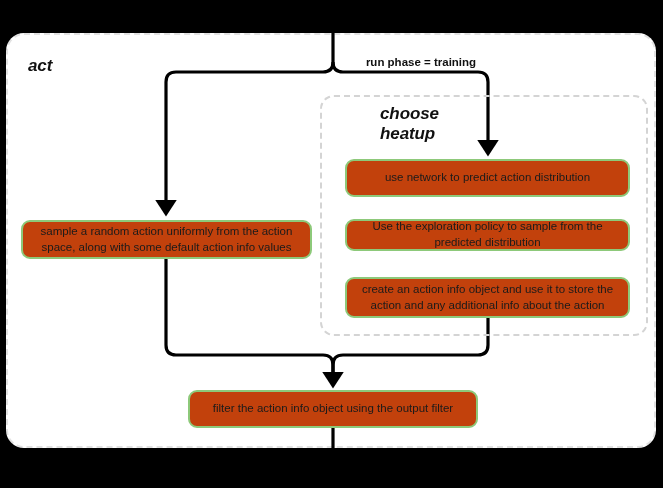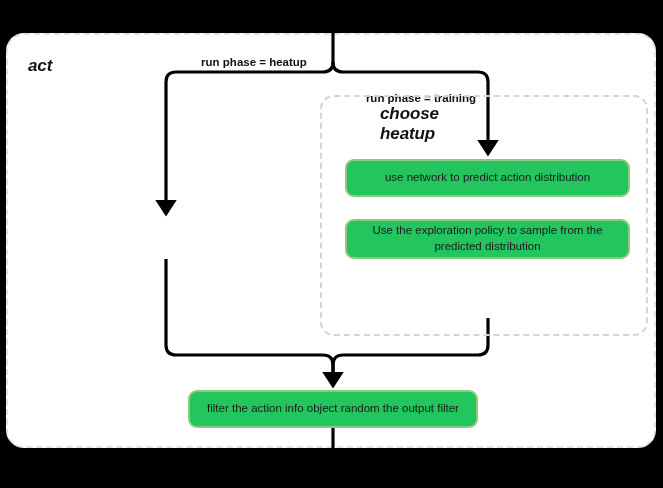--- a/index.html
+++ b/index.html
@@ -63,37 +63,36 @@
   }
   #label-heatup {
     left: 190px;
     top: 56px;
     width: 128px;
   }
   #label-training {
     left: 352px;
     top: 56px;
     width: 138px;
-    margin-top: 36px;
   }
   #choose-action-group {
     position: absolute;
     left: 320px;
     top: 95px;
     width: 328px;
     height: 241px;
     border: 2px dashed #d4d4d4;
     border-radius: 14px;
     box-sizing: border-box;
     background: transparent;
   }
   .green-box {
     position: absolute;
     box-sizing: border-box;
-    background: #22c55e;
+    background: #c2410c;
     border: 2px solid #8dc97a;
     border-radius: 9px;
     display: flex;
     align-items: center;
     justify-content: center;
     text-align: center;
     font-size: 11.5px;
     color: #1b1b1b;
     line-height: 1.35;
     padding: 3px 8px;
@@ -107,21 +106,21 @@
   #box-use-network {
     left: 345px;
     top: 159px;
     width: 285px;
     height: 38px;
   }
   #box-exploration-policy {
     left: 345px;
     top: 219px;
     width: 285px;
-    height: 40px;
+    height: 32px;
   }
   #box-create-action-info {
     left: 345px;
     top: 277px;
     width: 285px;
     height: 41px;
   }
   #box-filter-output {
     left: 188px;
     top: 390px;
@@ -151,32 +150,33 @@
 
     <path d="M166,259 L166,345 Q166,355 176,355 L323,355 Q333,355 333,365 L333,382" fill="none" stroke="#000000" stroke-width="3.2" stroke-linecap="butt" marker-end="url(#arrowhead)"></path>
 
     <path d="M488,318 L488,345 Q488,355 478,355 L343,355 Q333,355 333,365 L333,382" fill="none" stroke="#000000" stroke-width="3.2" stroke-linecap="butt"></path>
 
     <path d="M333,428 L333,488" fill="none" stroke="#000000" stroke-width="3.2" stroke-linecap="butt"></path>
   </svg>
 
   <div class="node-title" id="act-title">act</div>
 
-  <div class="edge-label" id="label-heatup">run phase = heatup</div>
 
   <div class="edge-label" id="label-training">run phase = training</div>
 
   <div id="choose-action-group"></div>
 
   <div class="node-title" id="choose-action-title">
     <div>choose</div>
     <div>heatup</div>
   </div>
 
+  <div class="green-box" id="box-sample-random">sample a random action uniformly from the action space, along with some default action info values</div>
 
   <div class="green-box" id="box-use-network">use network to predict action distribution</div>
 
   <div class="green-box" id="box-exploration-policy">Use the exploration policy to sample from the predicted distribution</div>
 
+  <div class="green-box" id="box-create-action-info">create an action info object and use it to store the action and any additional info about the action</div>
 
-  <div class="green-box" id="box-filter-output">filter the action info object random the output filter</div>
+  <div class="green-box" id="box-filter-output">filter the action info object using the output filter</div>
 
 </div>
 
 </body></html>

